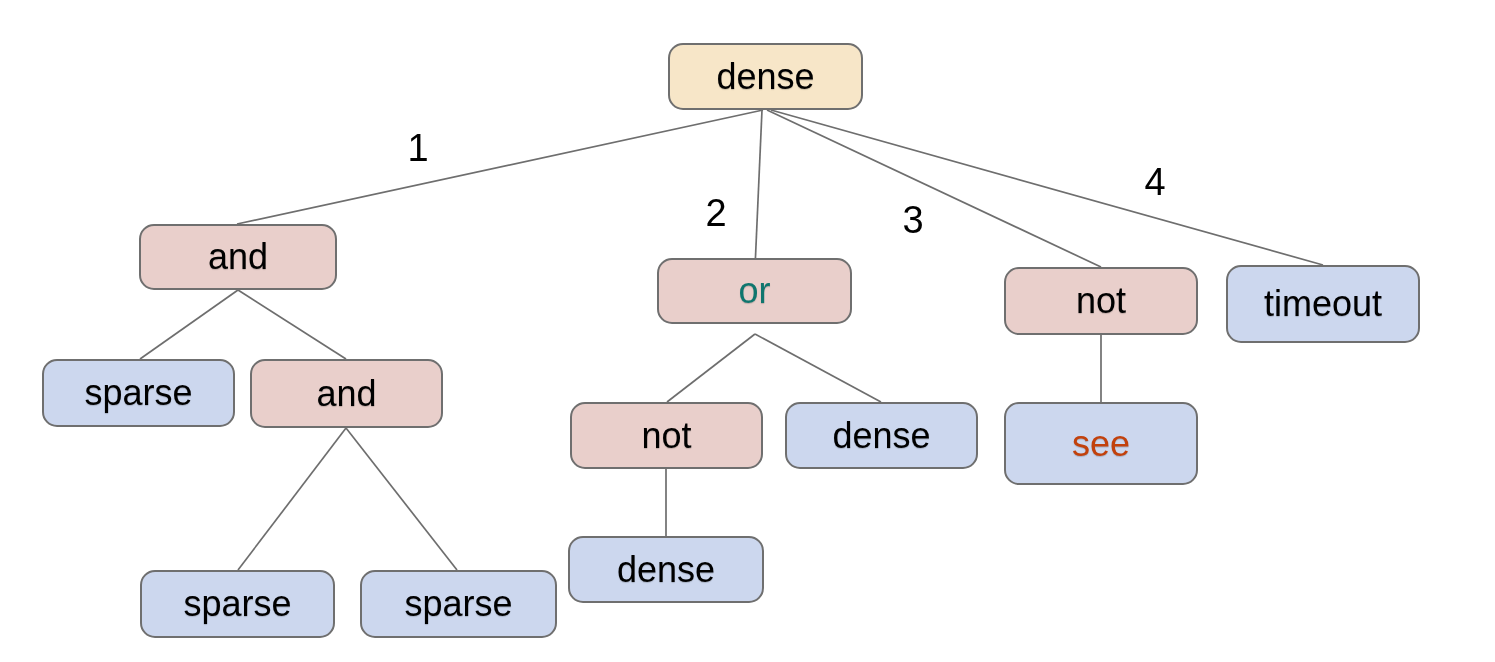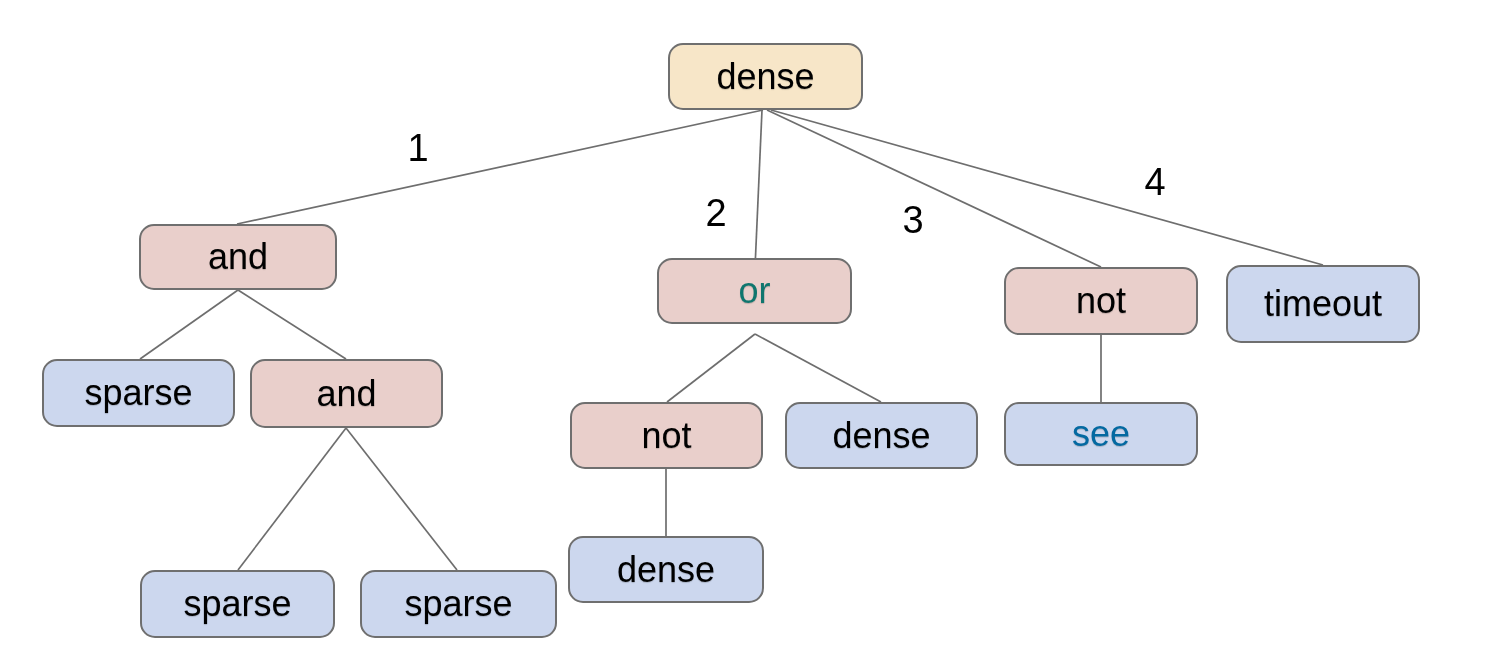--- a/index.html
+++ b/index.html
@@ -71,18 +71,18 @@
   <div id="nodes-layer">
       <div class="node" style="left: 668px; top: 43px; width: 195px; height: 67px; background: rgb(247, 230, 200); border-color: rgb(111, 111, 111); color: rgb(0, 0, 0);">dense</div>
       <div class="node" style="left: 139px; top: 224px; width: 198px; height: 66px; background: rgb(233, 207, 203); border-color: rgb(111, 111, 111); color: rgb(0, 0, 0);">and</div>
       <div class="node" style="left: 657px; top: 258px; width: 195px; height: 66px; background: rgb(233, 207, 203); border-color: rgb(111, 111, 111); color: #0f766e;">or</div>
       <div class="node" style="left: 1004px; top: 267px; width: 194px; height: 68px; background: rgb(233, 207, 203); border-color: rgb(111, 111, 111); color: rgb(0, 0, 0);">not</div>
       <div class="node" style="left: 1226px; top: 265px; width: 194px; height: 78px; background: rgb(204, 215, 238); border-color: rgb(111, 111, 111); color: rgb(0, 0, 0);">timeout</div>
       <div class="node" style="left: 42px; top: 359px; width: 193px; height: 68px; background: rgb(204, 215, 238); border-color: rgb(111, 111, 111); color: rgb(0, 0, 0);">sparse</div>
       <div class="node" style="left: 250px; top: 359px; width: 193px; height: 69px; background: rgb(233, 207, 203); border-color: rgb(111, 111, 111); color: rgb(0, 0, 0);">and</div>
       <div class="node" style="left: 570px; top: 402px; width: 193px; height: 67px; background: rgb(233, 207, 203); border-color: rgb(111, 111, 111); color: rgb(0, 0, 0);">not</div>
       <div class="node" style="left: 785px; top: 402px; width: 193px; height: 67px; background: rgb(204, 215, 238); border-color: rgb(111, 111, 111); color: rgb(0, 0, 0);">dense</div>
-      <div class="node" style="left: 1004px; top: 402px; width: 194px; height: 64px; background: rgb(204, 215, 238); border-color: rgb(111, 111, 111); color: #0369a1;">see</div>
+      <div class="node" style="left: 1004px; top: 402px; width: 194px; height: 83px; background: rgb(204, 215, 238); border-color: rgb(111, 111, 111); color: #c2410c;">see</div>
       <div class="node" style="left: 568px; top: 536px; width: 196px; height: 67px; background: rgb(204, 215, 238); border-color: rgb(111, 111, 111); color: rgb(0, 0, 0);">dense</div>
       <div class="node" style="left: 140px; top: 570px; width: 195px; height: 68px; background: rgb(204, 215, 238); border-color: rgb(111, 111, 111); color: rgb(0, 0, 0);">sparse</div>
       <div class="node" style="left: 360px; top: 570px; width: 197px; height: 68px; background: rgb(204, 215, 238); border-color: rgb(111, 111, 111); color: rgb(0, 0, 0);">sparse</div>
     </div>
 </div>
 
 </body></html>

